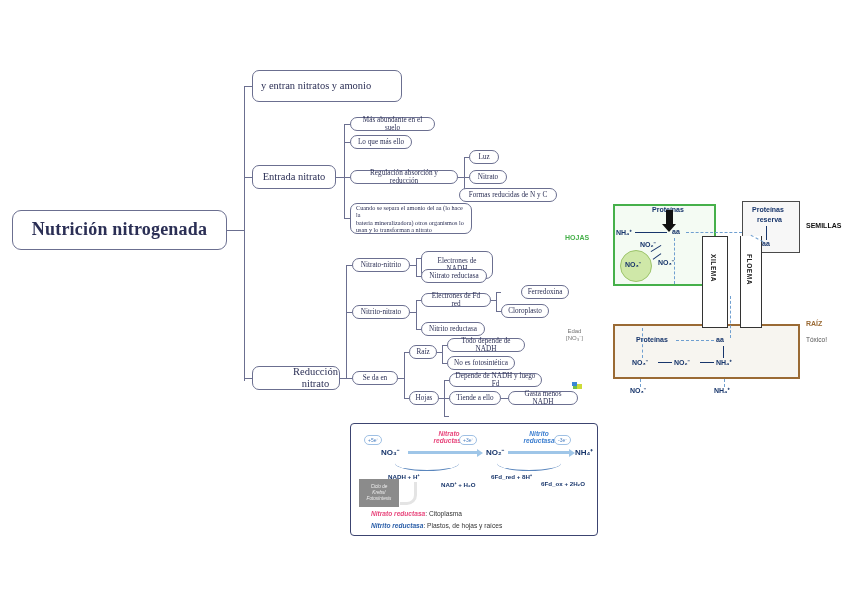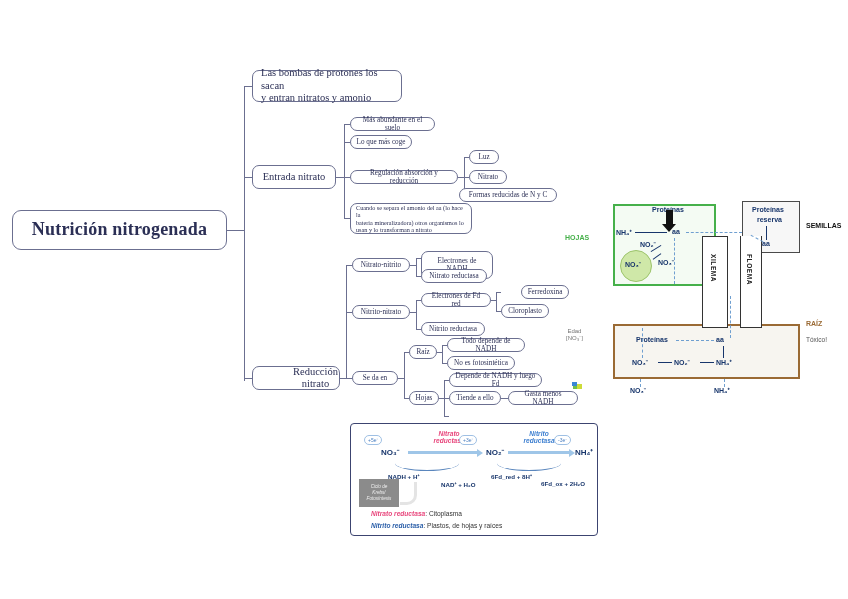--- a/index.html
+++ b/index.html
@@ -105,40 +105,39 @@
   </div>
 
   <div class="ln lnh" style="left:227px;top:230px;width:17px;"></div>
   <div class="ln lnv" style="left:244px;top:86px;height:295px;"></div>
   <div class="ln lnh" style="left:244px;top:86px;width:8px;"></div>
   <div class="ln lnh" style="left:244px;top:177px;width:8px;"></div>
   <div class="ln lnh" style="left:244px;top:378px;width:8px;"></div>
 
   <div class="node lvl1 left" style="left:252px;top:70px;width:150px;height:32px;padding-left:8px;">
     <div>
-      <div>Las bombas de protones los sacan</div>
       <div>y entran nitratos y amonio</div>
     </div>
   </div>
 
   <div class="node lvl1" style="left:252px;top:165px;width:84px;height:24px;">
     <span>Entrada nitrato</span>
   </div>
   <div class="ln lnh" style="left:336px;top:177px;width:8px;"></div>
   <div class="ln lnv" style="left:344px;top:124px;height:94px;"></div>
   <div class="ln lnh" style="left:344px;top:124px;width:6px;"></div>
   <div class="ln lnh" style="left:344px;top:142px;width:6px;"></div>
   <div class="ln lnh" style="left:344px;top:177px;width:6px;"></div>
   <div class="ln lnh" style="left:344px;top:218px;width:6px;"></div>
 
   <div class="node lvl2" style="left:350px;top:117px;width:85px;height:14px;">
     <span>Más abundante en el suelo</span>
   </div>
   <div class="node lvl2" style="left:350px;top:135px;width:62px;height:14px;">
-    <span>Lo que más coge</span>
+    <span>Lo que más ello</span>
   </div>
   <div class="node lvl2" style="left:350px;top:170px;width:108px;height:14px;">
     <span>Regulación absorción y reducción</span>
   </div>
 
   <div class="ln lnh" style="left:458px;top:177px;width:6px;"></div>
   <div class="ln lnv" style="left:464px;top:157px;height:40px;"></div>
   <div class="ln lnh" style="left:464px;top:157px;width:5px;"></div>
   <div class="ln lnh" style="left:464px;top:177px;width:5px;"></div>
   <div class="ln lnh" style="left:464px;top:195px;width:5px;"></div>

